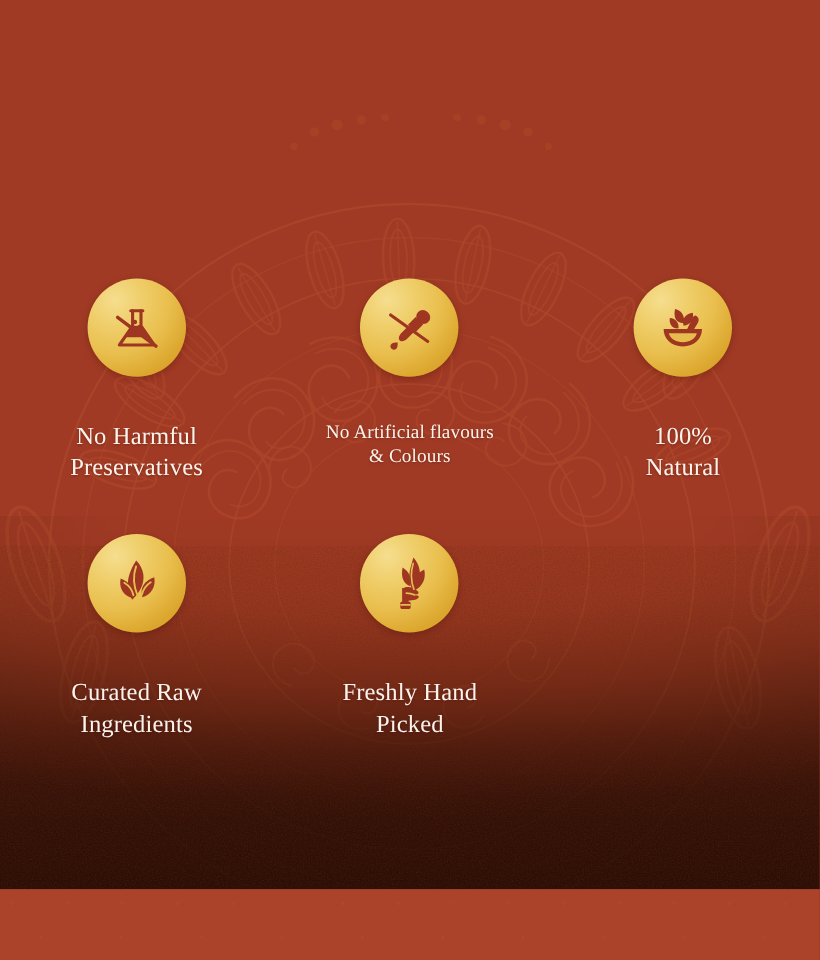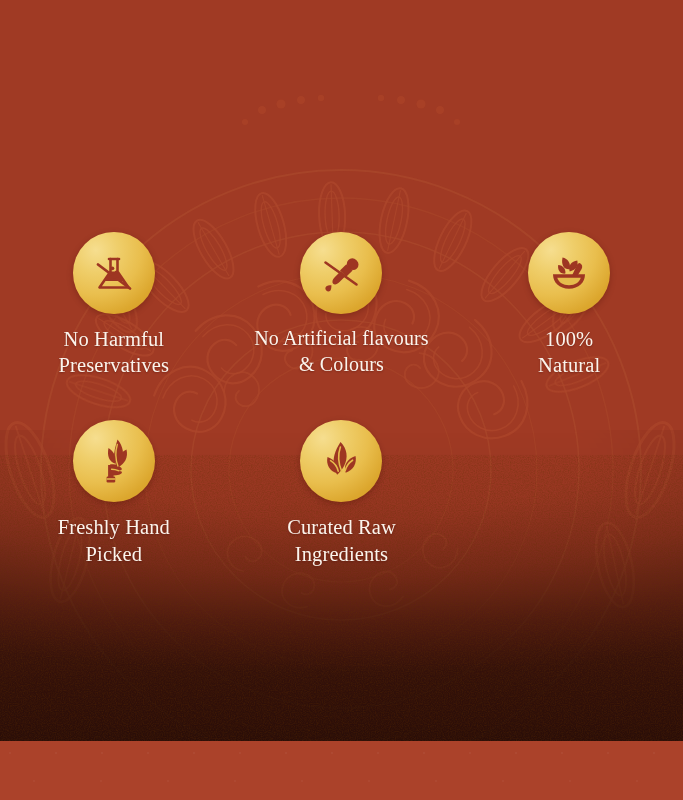--- a/index.html
+++ b/index.html
@@ -61,41 +61,42 @@
     left:0; top:232px; width:683px;
     display:grid;
     grid-template-columns:repeat(3, 1fr);
     row-gap:42px;
     z-index:3;
   }
   .feature {
     display:flex;
     flex-direction:column;
     align-items:center;
+    gap:25px;
   }
   .badge {
     width:82px; height:82px;
     border-radius:50%;
     background:
       radial-gradient(circle at 28% 22%, #F6DE8F 0%, #EFCE6A 26%, #E9BE4D 52%, #DCA72E 76%, #D29A22 100%);
     box-shadow:0 2px 6px rgba(60,10,0,.28);
     display:flex; align-items:center; justify-content:center;
   }
   .badge svg { display:block; }
   .caption {
     margin-top:12px;
     text-align:center;
     color:#FBF4EC;
     font-size:20.5px;
     line-height:1.28;
     letter-spacing:.1px;
     text-shadow:0 1px 2px rgba(60,10,0,.35);
     white-space:pre-line;
   }
-  .caption.wide { font-size:20px; }
+  .caption.wide { font-size:16px; }
 </style>
 </head>
 <body>
 
 <div id="banner">
 
   <div class="bg-pattern">
     <svg viewBox="0 0 683 800" preserveAspectRatio="xMidYMid slice" aria-hidden="true">
       <defs>
         <g id="paisley">
@@ -321,58 +322,58 @@
       </div>
       <div class="caption">100%
 Natural</div>
     </div>
 
     <div class="feature">
       <div class="badge">
         <span>
           <svg width="50" height="50" viewBox="0 0 50 50">
             <g fill="#9E3622">
+              <path d="M24.5 6 c6.5 6.5 8.2 15.6 3.4 24.2 c-2.2 3.9 -4.6 6.6 -6.8 8.6 c-3.4 -7 -4.4 -13.7 -2.6 -20 c1.2 -4.4 3.3 -8.6 6 -12.8 Z"></path>
+              <path d="M39.5 20 c1.6 7.4 -2.2 14.1 -9.8 16.8 c-2.5 -7.3 1.3 -13.9 9.8 -16.8 Z"></path>
+              <path d="M11.5 21 c7.9 2.7 11.6 9 9.5 16.3 c-7.4 -2.2 -11.1 -8.6 -9.5 -16.3 Z"></path>
+            </g>
+            <g fill="none" stroke="#E6BC4C" stroke-width="1.6" stroke-linecap="round">
+              <path d="M24.4 11 c-2.6 7.5 -2.3 16 1.3 24.5"></path>
+              <path d="M36.6 24.2 c-3.8 2.4 -6.3 6 -7.4 10.4"></path>
+              <path d="M14.6 24.6 c4 2.4 6.6 6 7.6 10.5"></path>
+            </g>
+          </svg>
+        </span>
+      </div>
+      <div class="caption">Curated Raw
+Ingredients</div>
+    </div>
+
+    <div class="feature">
+      <div class="badge">
+        <span>
+          <svg width="50" height="50" viewBox="0 0 50 50">
+            <g fill="#9E3622">
               <path d="M28.5 3.5 c5.8 6.6 7.2 15.2 3.4 23.5 c-1 2.2 -2.2 4.1 -3.4 5.7 c-3.2 -7 -4.2 -13.6 -2.6 -19.8 c0.7 -3.1 1.7 -6.2 2.6 -9.4 Z"></path>
               <path d="M19.5 12 c5.6 3.4 8 9 6.5 15.6 c-5.6 -1.9 -8.2 -7.4 -6.5 -15.6 Z"></path>
               <path d="M37.5 13.5 c1.8 7.6 -1.4 14.3 -8.4 17.6 c-2.4 -7.2 0.6 -13.7 8.4 -17.6 Z"></path>
               <path d="M21 28.5 c4.4 -1 8 0.2 11.2 3.2 c1 0.9 0.7 2.3 -0.6 2.5 l-4.3 0.7 l4.4 0.4 c1.3 0.1 1.7 1.5 0.7 2.3 c-1 0.8 -2.2 1.3 -3.5 1.5 l-8.4 0.9 Z"></path>
               <path d="M19.1 29 h5.4 v15.2 h-5.4 Z"></path>
               <rect x="17.6" y="40.5" width="8.6" height="6" rx="1.2"></rect>
             </g>
             <g fill="none" stroke="#E6BC4C" stroke-width="1.4" stroke-linecap="round">
               <path d="M28.3 8.5 c-2.2 7.2 -2 14.4 0.6 21.5"></path>
               <path d="M22.6 33.2 c2.4 0 4.7 0.5 6.8 1.5"></path>
               <path d="M18.2 43 h7.4"></path>
             </g>
           </svg>
         </span>
       </div>
       <div class="caption">Freshly Hand
 Picked</div>
     </div>
 
-    <div class="feature">
-      <div class="badge">
-        <span>
-          <svg width="50" height="50" viewBox="0 0 50 50">
-            <g fill="#9E3622">
-              <path d="M24.5 6 c6.5 6.5 8.2 15.6 3.4 24.2 c-2.2 3.9 -4.6 6.6 -6.8 8.6 c-3.4 -7 -4.4 -13.7 -2.6 -20 c1.2 -4.4 3.3 -8.6 6 -12.8 Z"></path>
-              <path d="M39.5 20 c1.6 7.4 -2.2 14.1 -9.8 16.8 c-2.5 -7.3 1.3 -13.9 9.8 -16.8 Z"></path>
-              <path d="M11.5 21 c7.9 2.7 11.6 9 9.5 16.3 c-7.4 -2.2 -11.1 -8.6 -9.5 -16.3 Z"></path>
-            </g>
-            <g fill="none" stroke="#E6BC4C" stroke-width="1.6" stroke-linecap="round">
-              <path d="M24.4 11 c-2.6 7.5 -2.3 16 1.3 24.5"></path>
-              <path d="M36.6 24.2 c-3.8 2.4 -6.3 6 -7.4 10.4"></path>
-              <path d="M14.6 24.6 c4 2.4 6.6 6 7.6 10.5"></path>
-            </g>
-          </svg>
-        </span>
-      </div>
-      <div class="caption">Curated Raw
-Ingredients</div>
-    </div>
-
 
   </div>
 
   <div class="bottom-band"></div>
 
 </div>
 
 </body></html>

